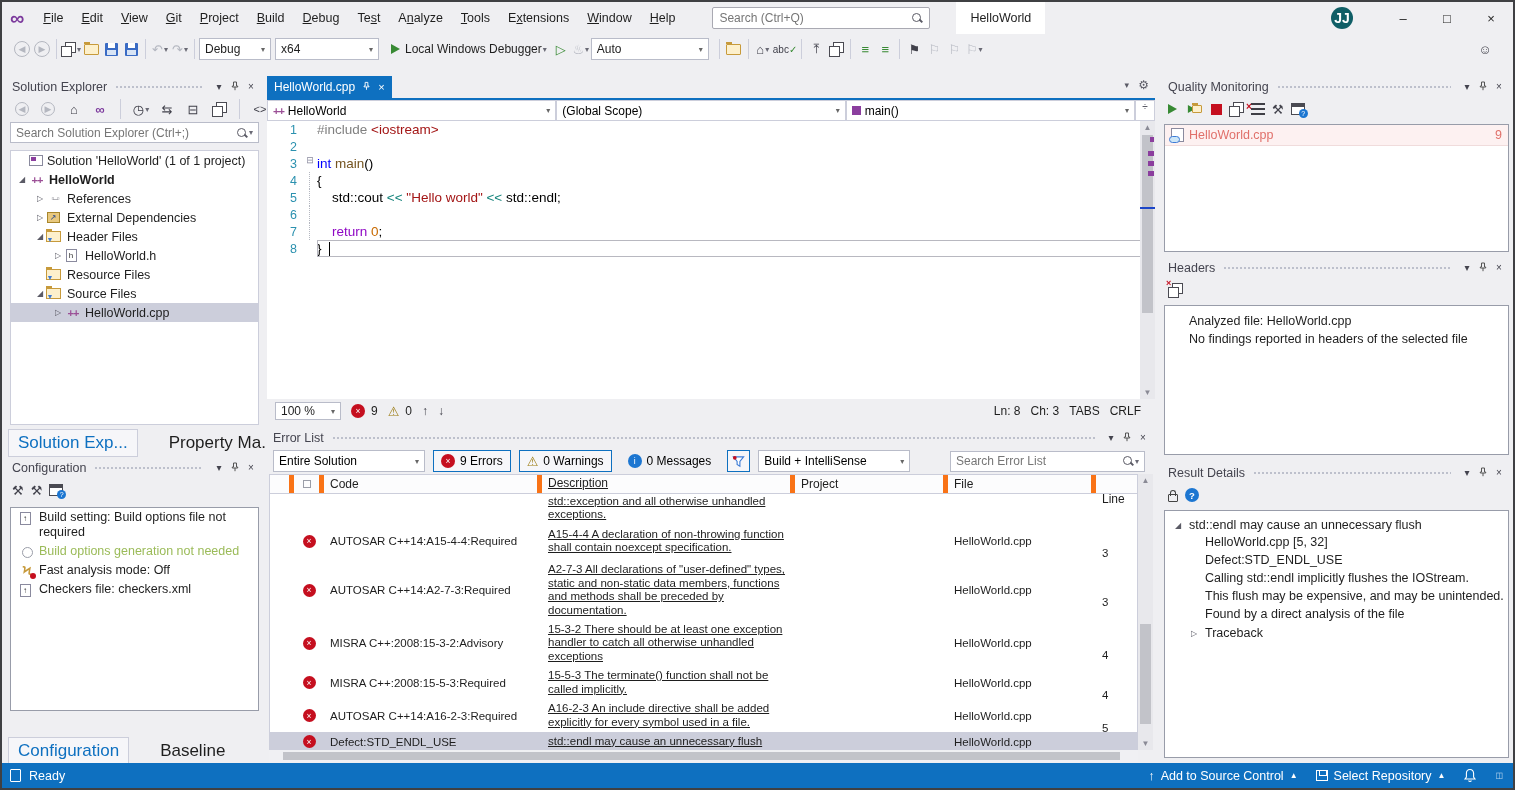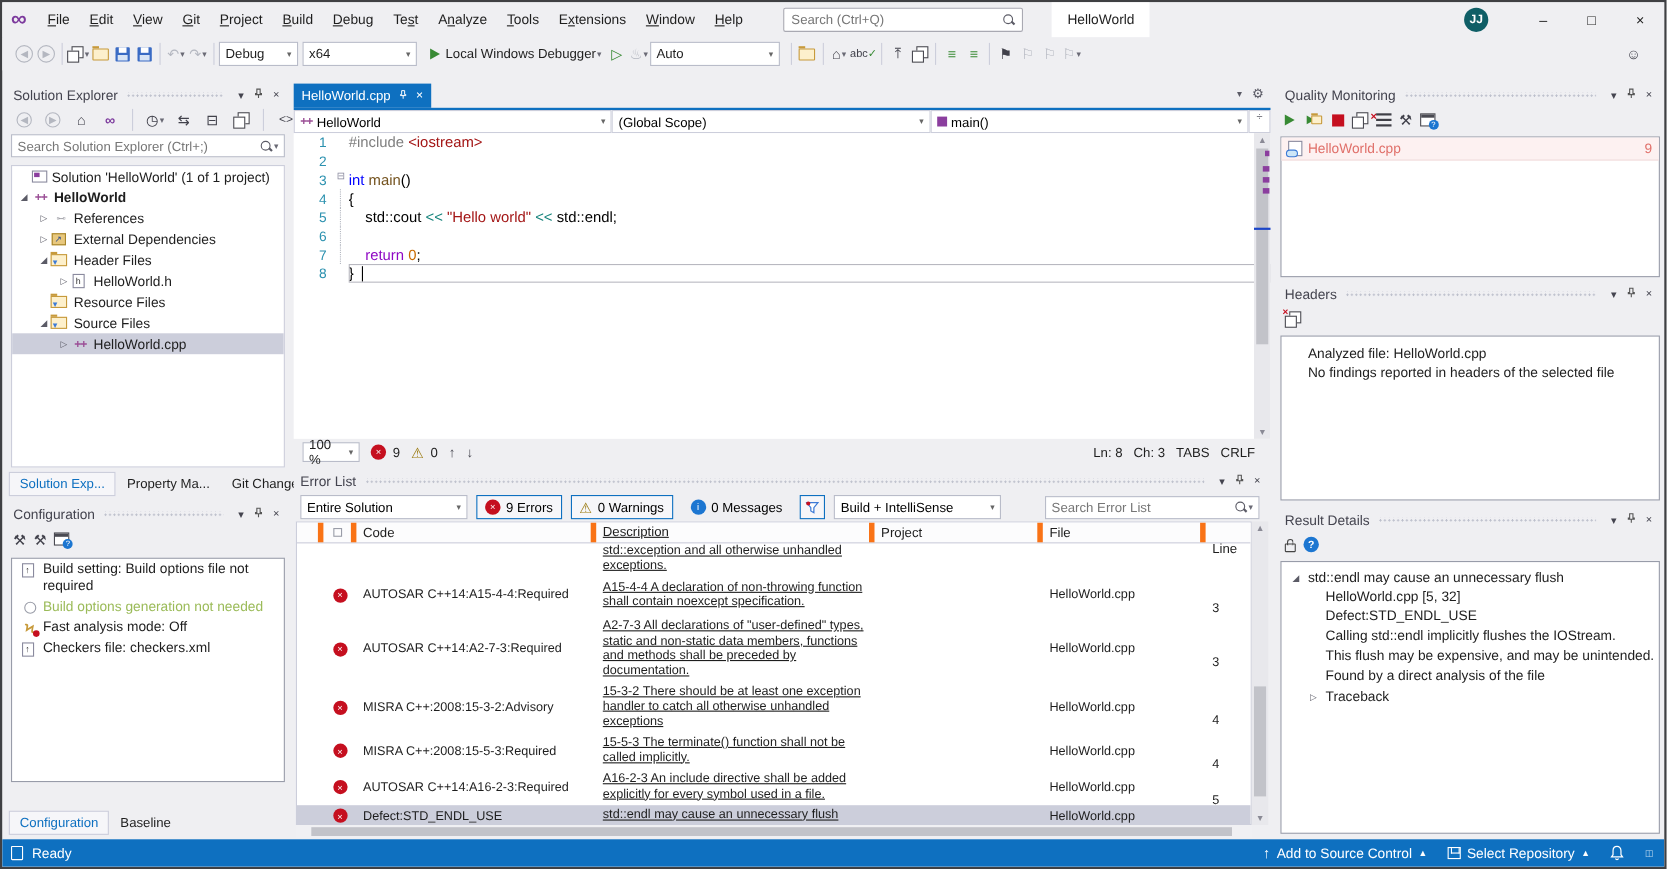--- a/index.html
+++ b/index.html
@@ -9,21 +9,21 @@
   .titlebar{position:absolute;left:0;top:0;width:100%;height:32px;background:#EFEFF2;display:flex;align-items:center;}
   .vslogo{color:#8A2BE2;font-size:20px;font-weight:bold;margin:0 10px 0 8px;color:#7C3A9D;}
   .menubar{display:flex;align-items:center;height:100%;}
   .menu-item{padding:0 9px;font-size:12.5px;color:#1E1E1E;line-height:32px;}
   .qsearch{width:218px;height:22px;background:#FFF;border:1px solid #A9A9B2;border-radius:2px;display:flex;align-items:center;padding:0 6px;margin-left:28px;}
   .qs-text{color:#767676;font-size:12px;flex:1;}
   .lens{position:relative;width:12px;height:12px;flex:none;}
   .lens::before{content:"";position:absolute;left:1px;top:1px;width:7px;height:7px;border:1.4px solid #5B5B66;border-radius:50%;}
   .lens::after{content:"";position:absolute;left:8px;top:8px;width:4px;height:1.6px;background:#5B5B66;transform:rotate(45deg);}
   .wintitle{height:32px;line-height:32px;background:#FFF;padding:0 14px;font-size:12.5px;color:#1E1E1E;margin-left:26px;}
-  .avatar{width:22px;height:22px;border-radius:50%;background:#0F5E66;color:#FFF;font-size:11px;font-weight:bold;display:flex;align-items:center;justify-content:center;margin-left:auto;margin-right:28px;}
+  .avatar{width:22px;height:22px;border-radius:50%;background:#0F5E66;color:#FFF;font-size:14px;font-weight:bold;display:flex;align-items:center;justify-content:center;margin-left:auto;margin-right:28px;}
   .wbtn{width:44px;height:32px;display:flex;align-items:center;justify-content:center;color:#1E1E1E;font-size:13px;}
   
   .maintoolbar{position:absolute;left:0;top:32px;width:100%;height:30px;background:#EFEFF2;display:flex;align-items:center;font-size:12px;color:#1E1E1E;}
   .tsep{width:1px;height:20px;background:#CCCEDB;margin:0 4px;flex:none;}
   .tico{display:inline-flex;align-items:center;justify-content:center;min-width:20px;height:22px;color:#41414B;font-size:13px;flex:none;}
   .tico.dis{color:#B4B7C0;}
   .drop{font-size:8px;color:#6A6A75;margin-left:1px;}
   .combo{height:22px;background:#FFF;border:1px solid #B9BCC9;display:flex;align-items:center;padding:0 5px;font-size:12px;flex:none;}
   .combo .arw{margin-left:auto;font-size:8px;color:#666;padding-left:8px;}
   .circ{width:16px;height:16px;border:1.3px solid #B4B7C0;border-radius:50%;display:inline-flex;align-items:center;justify-content:center;font-size:9px;color:#B4B7C0;}
@@ -51,21 +51,21 @@
   .ico{display:inline-flex;align-items:center;justify-content:center;width:16px;height:14px;margin-right:4px;flex:none;position:relative;}
   .i-sln{width:14px;height:11px;border:1px solid #8A8A9E;background:#FFF;}
   .i-sln::before{content:"";position:absolute;left:1px;top:1px;width:5px;height:4px;background:#8B3E9E;}
   .i-pp{color:#9B4F96;font-weight:bold;font-size:11px;letter-spacing:-1px;}
   .i-ref{color:#6A6A75;font-size:8px;letter-spacing:-1px;}
   .i-doc{width:11px;height:13px;border:1px solid #8A8A9E;background:#FFF;font-size:8px;color:#333;}
   .i-folder{width:15px;height:11px;background:#FDF0CC;border:1px solid #C79A3B;}
   .i-folder::before{content:"";position:absolute;left:-1px;top:-3px;width:6px;height:2px;background:#C79A3B;}
   .i-folder .funnel{position:absolute;left:0;bottom:-2px;font-size:7px;color:#3D7BD6;line-height:7px;}
   .i-ext{width:13px;height:11px;background:#E8C87E;border:1px solid #A8862B;font-size:8px;color:#2B4A8B;}
-  .ltabs{position:absolute;display:flex;font-size:12px;}
+  .ltabs{position:absolute;display:flex;font-size:17px;gap:21px;}
   .ltab{padding:3px 9px;color:#1E1E1E;border:1px solid transparent;}
   .ltab.act{background:#F6F6F9;border-color:#CCCEDB;color:#0E70C0;}
   
   .cfg-item{display:flex;align-items:flex-start;font-size:12.5px;color:#1E1E1E;padding:2px 4px 2px 8px;line-height:15px;}
   .cfg-item .ico{margin-top:1px;}
   .cfg-green{color:#9BBB59;}
   .bolt{color:#C79A3B;font-weight:bold;font-size:12px;}
   .bolt::after{content:"";position:absolute;right:-1px;bottom:-1px;width:6px;height:6px;border-radius:50%;background:#C50F1F;}
   .o-circle{width:11px;height:11px;border:1.4px solid #9A9DA8;border-radius:50%;}
   
@@ -440,21 +440,21 @@
       <span class="arr" style="top:2px">▲</span>
       <span class="arr" style="bottom:2px">▼</span>
       <span class="thumb" style="top:14px;height:178px"></span>
       <span class="mark" style="top:16px;width:4px"></span>
       <span class="mark" style="top:30px"></span>
       <span class="mark" style="top:40px"></span>
       <span class="mark" style="top:50px"></span>
       <span class="mark b" style="top:86px"></span>
     </div>
     <div class="edstatus">
-      <div class="combo" style="width:52px;height:18px;position:relative">
+      <div class="combo" style="width:66px;height:18px;position:relative">
           <span>100 %</span>
           <span class="arw">▾</span>
         </div>
       <span class="sb-item">
           <span class="errdot">×</span>
           <span>9</span>
         </span>
       <span class="sb-item">
           <span class="warntri">⚠</span>
           <span>0</span>

